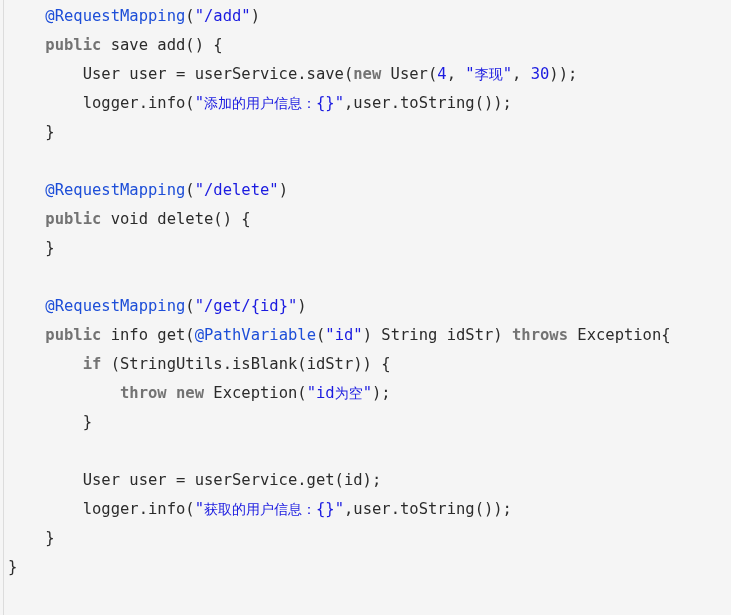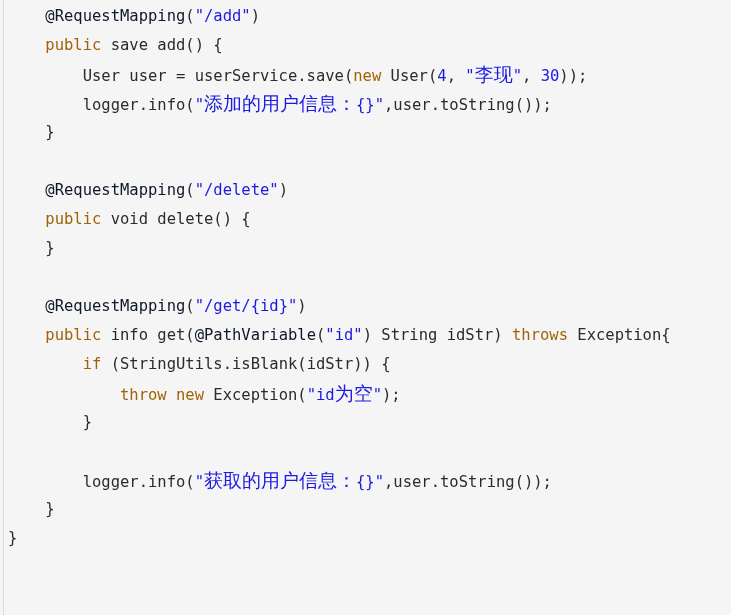--- a/index.html
+++ b/index.html
@@ -52,25 +52,25 @@
     padding-left: 8px;
     box-sizing: border-box;
   }
 
   .code-line.blank {
     height: 29px;
   }
 
   
   .tok-plain      { color: #2b2b2b; }
-  .tok-keyword    { color: #a16207; font-weight: normal; text-align: right; }
-  .tok-annotation { color: #0f172a; }
+  .tok-keyword    { color: #737373; font-weight: bold; text-align: right; }
+  .tok-annotation { color: #1d4ed8; }
   .tok-string     { color: #1a1ae0; }
   .tok-number     { color: #1a1ae0; }
-  .tok-cjk        { color: #1a1ae0; font-family: "DejaVu Sans", "Liberation Sans", sans-serif; font-size: 19px; }
+  .tok-cjk        { color: #1a1ae0; font-family: "DejaVu Sans", "Liberation Sans", sans-serif; font-size: 14px; }
 </style>
 </head>
 <body>
 
 <div id="code-surface">
   <div id="gutter-rule"></div>
   <div id="code-block">
       <div class="code-line"><span>    </span><span class="tok-annotation">@RequestMapping</span><span class="tok-plain">(</span><span class="tok-string">"/add"</span><span class="tok-plain">)</span></div>
       <div class="code-line"><span>    </span><span class="tok-keyword">public</span><span class="tok-plain"> save add() {</span></div>
       <div class="code-line"><span>        </span><span class="tok-plain">User user = userService.save(</span><span class="tok-keyword">new</span><span class="tok-plain"> User(</span><span class="tok-number">4</span><span class="tok-plain">, </span><span class="tok-string">"</span><span class="tok-cjk">李现</span><span class="tok-string">"</span><span class="tok-plain">, </span><span class="tok-number">30</span><span class="tok-plain">));</span></div>
@@ -80,17 +80,18 @@
       <div class="code-line"><span>    </span><span class="tok-annotation">@RequestMapping</span><span class="tok-plain">(</span><span class="tok-string">"/delete"</span><span class="tok-plain">)</span></div>
       <div class="code-line"><span>    </span><span class="tok-keyword">public</span><span class="tok-plain"> void delete() {</span></div>
       <div class="code-line"><span>    </span><span class="tok-plain">}</span></div>
       <div class="code-line blank">&nbsp;</div>
       <div class="code-line"><span>    </span><span class="tok-annotation">@RequestMapping</span><span class="tok-plain">(</span><span class="tok-string">"/get/{id}"</span><span class="tok-plain">)</span></div>
       <div class="code-line"><span>    </span><span class="tok-keyword">public</span><span class="tok-plain"> info get(</span><span class="tok-annotation">@PathVariable</span><span class="tok-plain">(</span><span class="tok-string">"id"</span><span class="tok-plain">) String idStr) </span><span class="tok-keyword">throws</span><span class="tok-plain"> Exception{</span></div>
       <div class="code-line"><span>        </span><span class="tok-keyword">if</span><span class="tok-plain"> (StringUtils.isBlank(idStr)) {</span></div>
       <div class="code-line"><span>            </span><span class="tok-keyword">throw new</span><span class="tok-plain"> Exception(</span><span class="tok-string">"id</span><span class="tok-cjk">为空</span><span class="tok-string">"</span><span class="tok-plain">);</span></div>
       <div class="code-line"><span>        </span><span class="tok-plain">}</span></div>
       <div class="code-line"><span>        </span></div>
+      <div class="code-line"><span>        </span><span class="tok-plain">User user = userService.get(id);</span></div>
       <div class="code-line"><span>        </span><span class="tok-plain">logger.info(</span><span class="tok-string">"</span><span class="tok-cjk">获取的用户信息：</span><span class="tok-string">{}"</span><span class="tok-plain">,user.toString());</span></div>
       <div class="code-line"><span>    </span><span class="tok-plain">}</span></div>
       <div class="code-line"><span></span><span class="tok-plain">}</span></div>
     </div>
 </div>
 
 </body></html>

